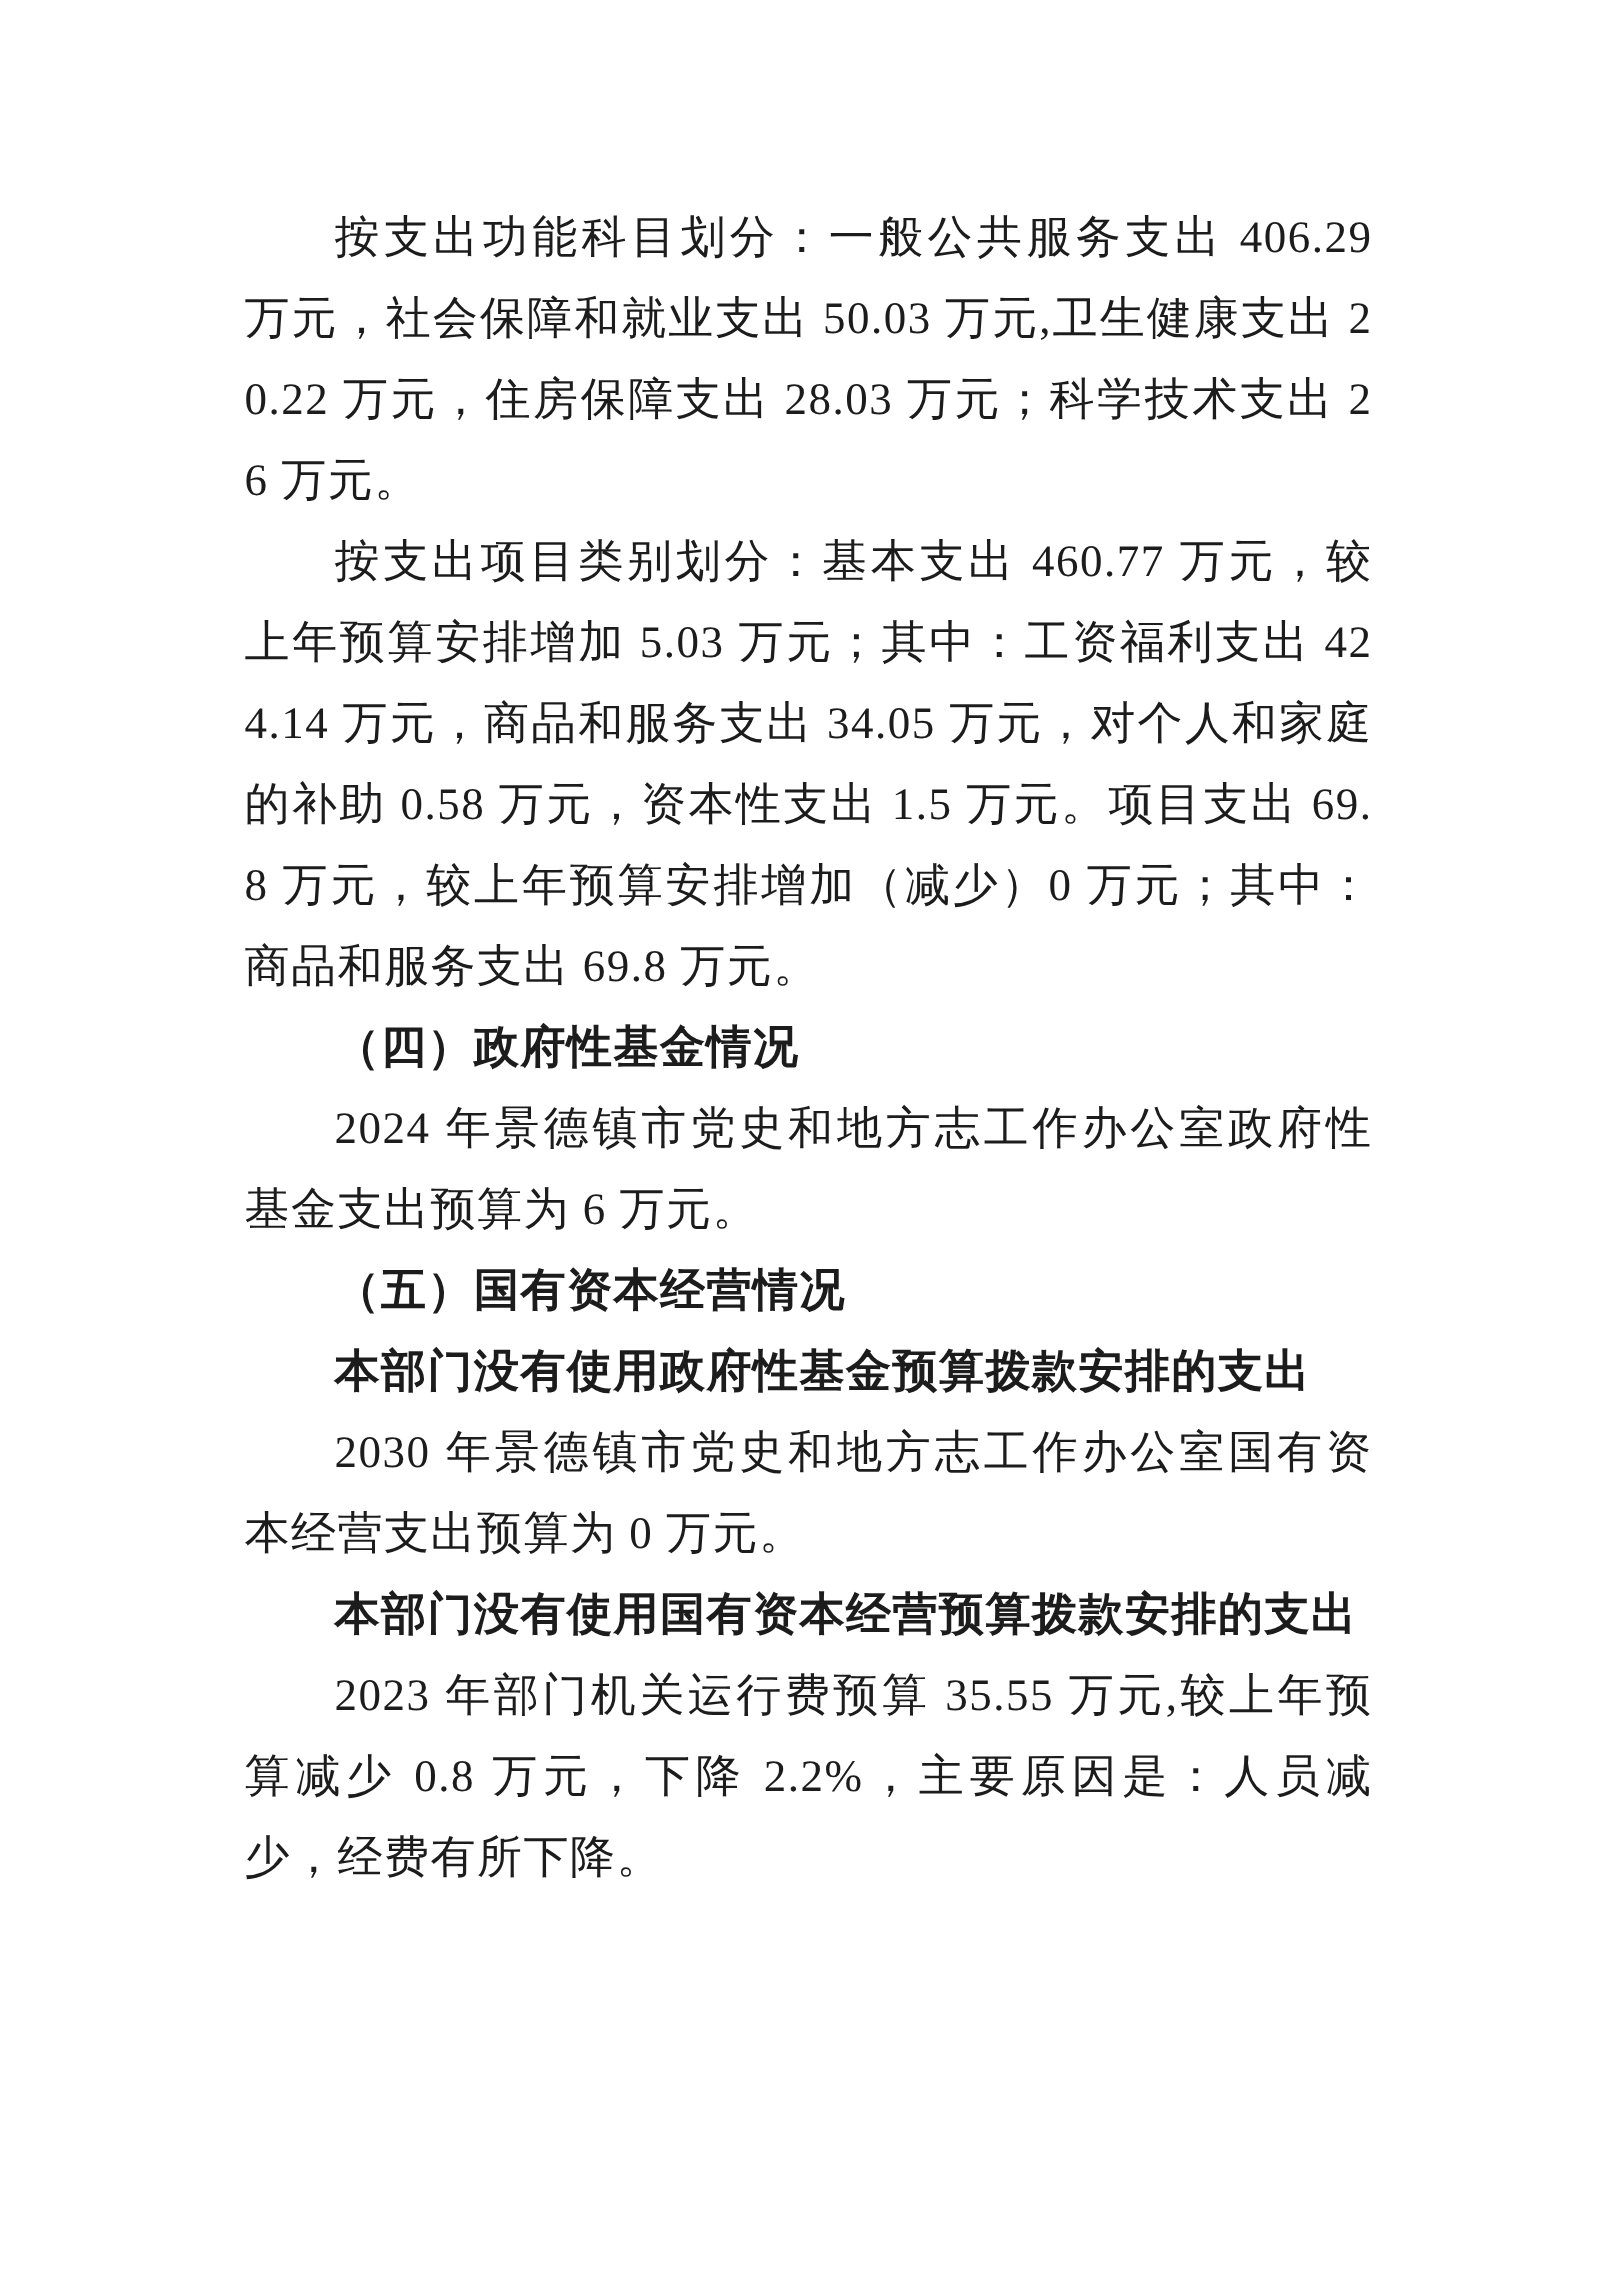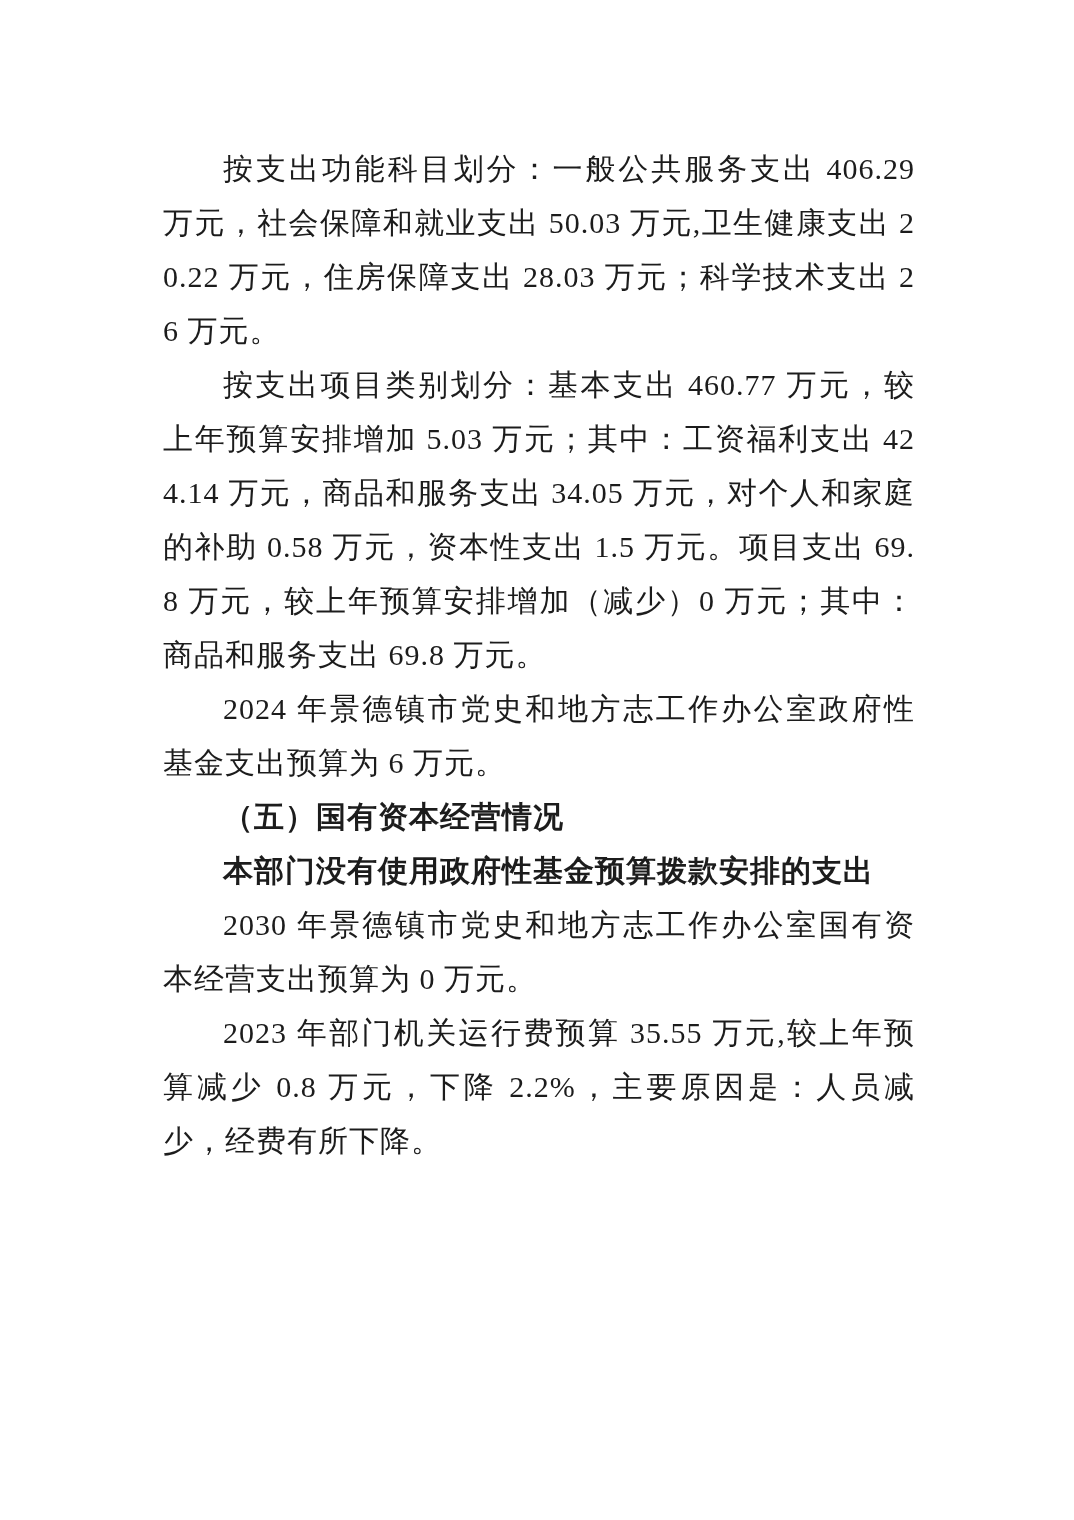--- a/index.html
+++ b/index.html
@@ -9,21 +9,21 @@
   }
   body {
     width: 1074px;
     height: 1520px;
     position: relative;
     font-family: "Liberation Serif", "DejaVu Serif", serif;
     color: #1c1c1c;
   }
   .doc-page {
     position: absolute;
-    top: 142px;
+    top: 132px;
     left: 163px;
     width: 752px;
   }
   .para {
     margin: 0;
     font-size: 30px;
     line-height: 54px;
     text-indent: 2em;
     text-align: justify;
     text-justify: inter-ideograph;
@@ -37,18 +37,20 @@
   .para.bold-body {
     font-weight: bold;
   }
 </style>
 </head>
 <body>
 
 <div class="doc-page">
   <p class="para body">按支出功能科目划分：一般公共服务支出 406.29 万元，社会保障和就业支出 50.03 万元,卫生健康支出 20.22 万元，住房保障支出 28.03 万元；科学技术支出 26 万元。</p>
   <p class="para body">按支出项目类别划分：基本支出 460.77 万元，较上年预算安排增加 5.03 万元；其中：工资福利支出 424.14 万元，商品和服务支出 34.05 万元，对个人和家庭的补助 0.58 万元，资本性支出 1.5 万元。项目支出 69.8 万元，较上年预算安排增加（减少）0 万元；其中：商品和服务支出 69.8 万元。</p>
+  <p class="para heading">（四）政府性基金情况</p>
   <p class="para body">2024 年景德镇市党史和地方志工作办公室政府性基金支出预算为 6 万元。</p>
   <p class="para heading">（五）国有资本经营情况</p>
   <p class="para bold-body">本部门没有使用政府性基金预算拨款安排的支出</p>
   <p class="para body">2030 年景德镇市党史和地方志工作办公室国有资本经营支出预算为 0 万元。</p>
+  <p class="para bold-body">本部门没有使用国有资本经营预算拨款安排的支出</p>
   <p class="para body">2023 年部门机关运行费预算 35.55 万元,较上年预算减少 0.8 万元，下降 2.2%，主要原因是：人员减少，经费有所下降。</p>
 </div>
 
 </body></html>

